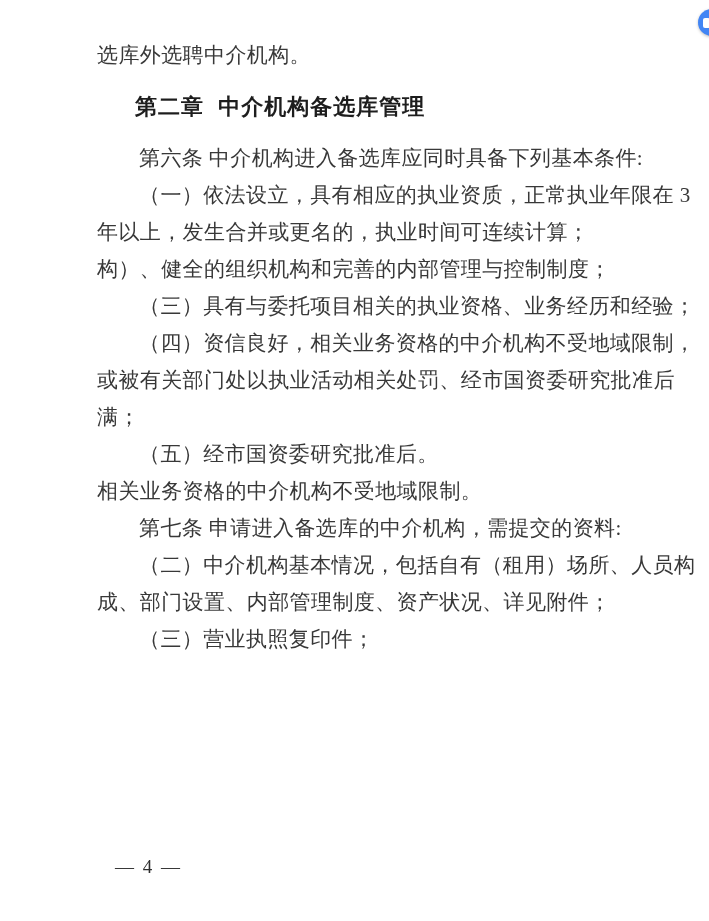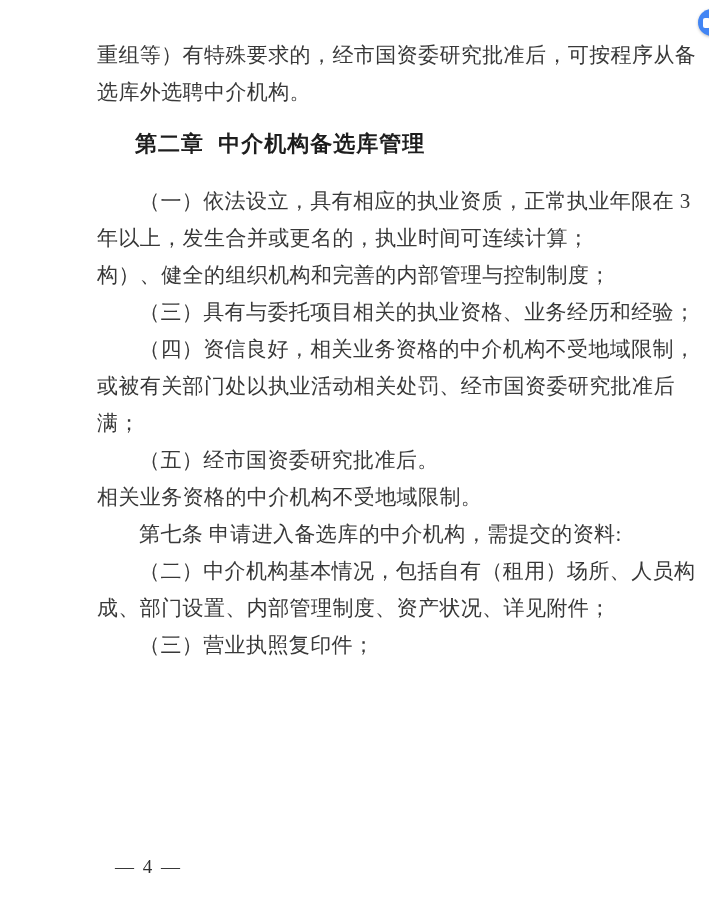--- a/index.html
+++ b/index.html
@@ -33,21 +33,21 @@
   .line.indent {
     padding-left: 42px;
   }
   .line.heading {
     font-family: "Liberation Sans", "DejaVu Sans", sans-serif;
     font-weight: bold;
     font-size: 22px;
     color: #1d1d1d;
     height: 40px;
     line-height: 40px;
-    margin: 13px 0 19px 38px;
+    margin: 13px 0 13px 38px;
     letter-spacing: 1px;
   }
   .footer {
     position: absolute;
     left: 115px;
     top: 856px;
     font-size: 19px;
     color: #2f2f2f;
     letter-spacing: 2px;
     font-family: "Liberation Serif", "DejaVu Serif", serif;
@@ -77,23 +77,23 @@
 </head>
 <body>
 
 <div class="page">
 
   <div class="floating-badge" style="background: rgb(66, 133, 244);">
     <span class="badge-glyph"></span>
   </div>
 
   <div class="content">
-      <div class="line">重组等）有特殊要求的，经市国资委研究批准后，可按程序从备</div>
       <div class="line">选库外选聘中介机构。</div>
       <div class="line heading">第二章  中介机构备选库管理</div>
+      <div class="line indent">第六条 中介机构进入备选库应同时具备下列基本条件:</div>
       <div class="line indent">（一）依法设立，具有相应的执业资质，正常执业年限在 3</div>
       <div class="line">年以上，发生合并或更名的，执业时间可连续计算；</div>
       <div class="line">构）、健全的组织机构和完善的内部管理与控制制度；</div>
       <div class="line indent">（三）具有与委托项目相关的执业资格、业务经历和经验；</div>
       <div class="line indent">（四）资信良好，相关业务资格的中介机构不受地域限制，</div>
       <div class="line">或被有关部门处以执业活动相关处罚、经市国资委研究批准后</div>
       <div class="line">满；</div>
       <div class="line indent">（五）经市国资委研究批准后。</div>
       <div class="line">相关业务资格的中介机构不受地域限制。</div>
       <div class="line indent">第七条 申请进入备选库的中介机构，需提交的资料:</div>

